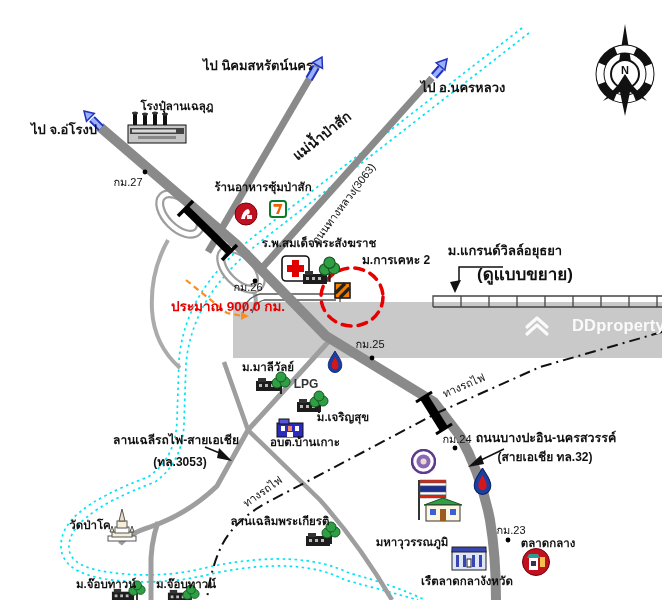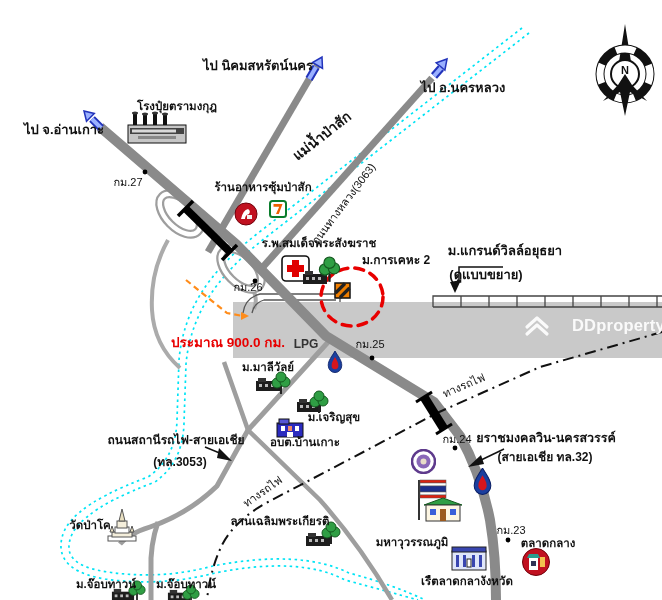--- a/index.html
+++ b/index.html
@@ -4,22 +4,22 @@
 <style>
   html,body{margin:0;padding:0;background:#fff;}
   #stage{position:relative;width:662px;height:600px;background:#ffffff;overflow:hidden;
          font-family:"Liberation Sans",sans-serif;}
   #stage svg.base{position:absolute;left:0;top:0;}
   .lbl{position:absolute;transform:translate(-50%,-50%);white-space:nowrap;color:#111;
        font-size:12px;font-weight:bold;text-align:center;line-height:1.05;}
   .sz11{font-size:11px;font-weight:normal;}
   .sz115{font-size:11.5px;}
   .sz13{font-size:13px;}
-  .red{color:#e80000;font-size:13.5px;margin-top:36px;}
-  .gray{color:#333;}
+  .red{color:#e80000;font-size:13.5px;}
+  .gray{color:#333;margin-top:40px;}
   .ic{position:absolute;}
   .ic svg{display:block;width:100%;height:100%;}
   #wm{position:absolute;left:522px;top:310px;display:flex;align-items:center;gap:20px;justify-content:space-between;}
   #wm span{color:#fdfdfd;font-size:16.5px;font-weight:bold;letter-spacing:.2px;opacity:.95;}
   .nlbl{font-size:11px;font-weight:bold;}
 </style>
 </head>
 <body>
 
 <div id="stage">
@@ -368,42 +368,42 @@
 <div id="wm">
   <svg width="30" height="30" viewBox="0 0 30 30">
         <path d="M5 17 L15 8 L25 17" stroke="#fdfdfd" stroke-width="3.2" fill="none" stroke-linecap="round" stroke-linejoin="round" opacity=".95"></path>
         <path d="M5 24 L15 15 L25 24" stroke="#fdfdfd" stroke-width="3.2" fill="none" stroke-linecap="round" stroke-linejoin="round" opacity=".95"></path>
       </svg>
   <span>DDproperty</span>
 </div>
 
 <div class="lbl sz13" style="left:258px;top:66px">ไป นิคมสหรัตน์นคร</div>
 <div class="lbl sz13" style="left:463px;top:88px">ไป อ.นครหลวง</div>
-<div class="lbl sz13" style="left:64px;top:130px">ไป จ.อ่านเกาะ</div>
-<div class="lbl sz115" style="left:177px;top:106px">โรงปุ๋ยตรามงกุฎ</div>
+<div class="lbl sz13" style="left:64px;top:130px">ไป จ.อ่โรงป</div>
+<div class="lbl sz115" style="left:177px;top:106px">โรงปุ๋ลานเฉลุฎ</div>
 <div class="lbl" style="left:322px;top:136px;font-size:14px;transform:translate(-50%,-50%) rotate(-38deg)">แม่น้ำป่าสัก</div>
 <div class="lbl sz11" style="left:344px;top:204px;transform:translate(-50%,-50%) rotate(-53deg)">ถนนทางหลวง(3063)</div>
 <div class="lbl sz11" style="left:128px;top:183px">กม.27</div>
 <div class="lbl sz115" style="left:263px;top:187px">ร้านอาหารซุ้มป่าสัก</div>
 <div class="lbl sz115" style="left:319px;top:243px">ร.พ.สมเด็จพระสังฆราช</div>
 <div class="lbl" style="left:396px;top:260px">ม.การเคหะ 2</div>
 <div class="lbl sz13" style="left:505px;top:251px">ม.แกรนด์วิลล์อยุธยา</div>
-<div class="lbl" style="left:486px;top:275px;font-size:13px">(ดูแบบขยาย)</div>
+<div class="lbl" style="left:525px;top:275px;font-size:17px">(ดูแบบขยาย)</div>
 <div class="lbl sz11" style="left:248px;top:288px">กม.26</div>
 <div class="lbl red" style="left:228px;top:307px">ประมาณ 900.0 กม.</div>
 <div class="lbl gray" style="left:306px;top:344px">LPG</div>
 <div class="lbl sz11" style="left:370px;top:345px">กม.25</div>
 <div class="lbl sz115" style="left:268px;top:367px">ม.มาลีวัลย์</div>
-<div class="lbl sz115" style="left:334px;top:417px">ม.เจริญสุข</div>
+<div class="lbl sz115" style="left:343px;top:417px">ม.เจริญสุข</div>
 <div class="lbl sz115" style="left:305px;top:442px">อบต.บ้านเกาะ</div>
 <div class="lbl sz11" style="left:464px;top:386px;transform:translate(-50%,-50%) rotate(-23deg)">ทางรถไฟ</div>
 <div class="lbl sz11" style="left:457px;top:440px">กม.24</div>
-<div class="lbl" style="left:546px;top:439px;font-size:12.5px">ยราชมงคลวิน-นครสวรรค์</div>
+<div class="lbl" style="left:546px;top:439px;font-size:12.5px">ถนนบางปะอิน-นครสวรรค์</div>
 <div class="lbl" style="left:545px;top:457px">(สายเอเชีย ทล.32)</div>
-<div class="lbl" style="left:176px;top:440px">ถนนสถานีรถไฟ-สายเอเชีย</div>
+<div class="lbl" style="left:176px;top:440px">ลานเฉลีรถไฟ-สายเอเชีย</div>
 <div class="lbl" style="left:180px;top:462px">(ทล.3053)</div>
 <div class="lbl sz11" style="left:263px;top:492px;transform:translate(-50%,-50%) rotate(-35deg)">ทางรถไฟ</div>
 <div class="lbl sz115" style="left:412px;top:542px">มหาวุวรรณภูมิ</div>
 <div class="lbl sz11" style="left:511px;top:531px">กม.23</div>
 <div class="lbl sz115" style="left:548px;top:543px">ตลาดกลาง</div>
 <div class="lbl sz115" style="left:467px;top:581px">เรืตลาดกลางังหวัด</div>
 <div class="lbl sz115" style="left:90px;top:525px">วัดป่าโค</div>
 <div class="lbl sz115" style="left:280px;top:521px">ลานเฉลิมพระเกียรติ</div>
 <div class="lbl sz115" style="left:106px;top:584px">ม.จ๊อบทาวน์</div>
 <div class="lbl sz115" style="left:186px;top:584px">ม.จ๊อบทาวน์</div>

